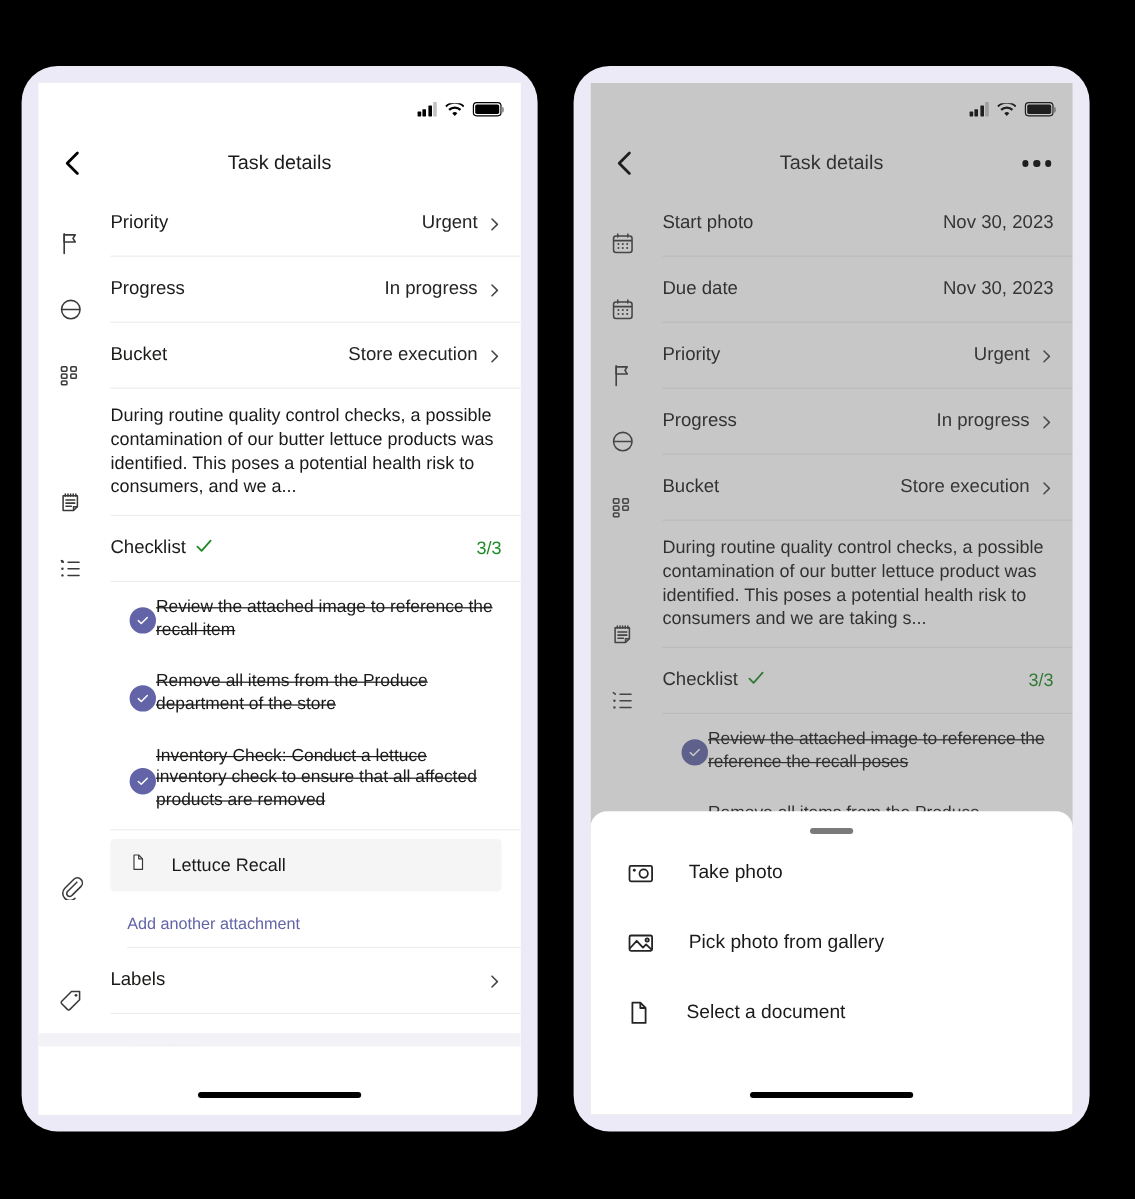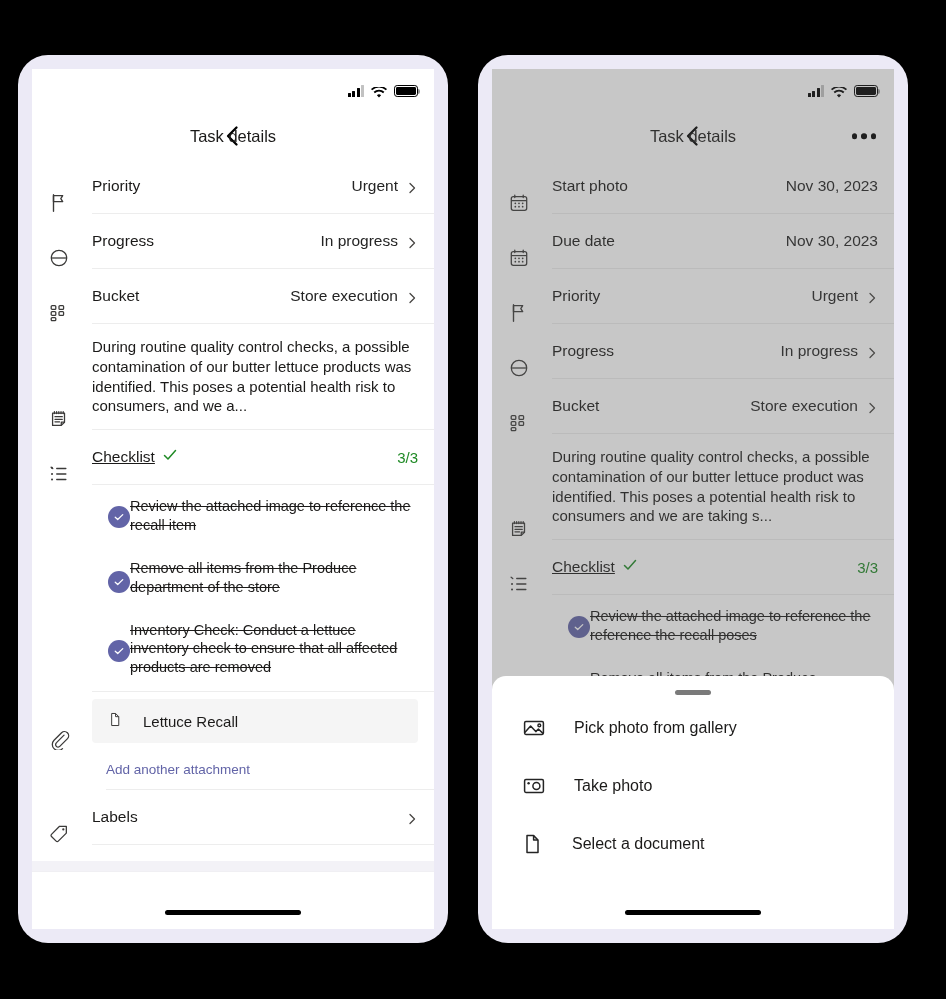--- a/index.html
+++ b/index.html
@@ -47,21 +47,20 @@
   .batt::after {
     content:""; position:absolute; right:-3.4px; top:3.3px;
     width:2px; height:5px; background:#9a9a9a; border-radius:0 2px 2px 0;
   }
   .batt em { display:block; width:100%; height:100%; background:#000; border-radius:1.4px; }
 
   
   .appbar {
     height: 46px; display:flex; align-items:center; position:relative;
     padding: 0 16px;
-    justify-content: center;
   }
   .back-chevron { width: 26px; height: 26px; flex: none; cursor:pointer; }
   .appbar-title {
     position:absolute; left:0; right:0; text-align:center;
     font-size: 16.5px; color:#1b1a19; pointer-events:none;
   }
   .more-dots {
     position:absolute; right: 18px; top: 50%; transform: translateY(-50%);
     display:flex; gap:4px; cursor:pointer;
   }
@@ -87,21 +86,21 @@
   .row-label { font-size: 15.5px; color:#1b1a19; flex:1 1 auto; }
   .row-value { font-size: 15.5px; color:#242424; }
   .chev-right { width: 12px; height: 12px; flex:none; }
 
   
   .row-desc .row-body { align-items:flex-start; padding-top: 13px; padding-bottom: 13px; }
   .desc-text { font-size: 15px; line-height: 1.32; color:#1b1a19; }
 
   
   .row-checklist .row-body { justify-content:space-between; }
-  .chk-title { display:flex; align-items:center; gap:7px; font-size:15.5px; color:#1b1a19;text-decoration:underline;}
+  .chk-title { display:flex; align-items:center; gap:7px; font-size:15.5px; color:#1b1a19;}
   .chk-count { font-size: 15px; font-weight: 400; }
 
   
   .chk-item {
     display:flex; align-items:flex-start; padding: 12px 16px 12px 76px;
     gap: 0; min-height: 56px;
   }
   .chk-box {
     width: 22px; height: 22px; border-radius: 50%;
     flex:none; display:flex; align-items:center; justify-content:center;
@@ -570,38 +569,38 @@
 
       </div>
 
       <div class="dim-overlay"></div>
 
       <div class="sheet">
         <div class="sheet-handle"></div>
 
         <div class="sheet-item">
           <span class="sheet-ico">
+            <svg viewBox="0 0 24 24" width="24" height="24" fill="none" stroke="#242424" stroke-width="1.5">
+              <rect x="2.6" y="5.6" width="18.8" height="12.8" rx="1.3"></rect>
+              <circle cx="14.4" cy="12" r="3.5"></circle>
+              <circle cx="6.6" cy="9.2" r="1.2" fill="#242424" stroke="none"></circle>
+            </svg>
+          </span>
+          <span class="sheet-label">Take photo</span>
+        </div>
+
+        <div class="sheet-item">
+          <span class="sheet-ico">
             <svg viewBox="0 0 24 24" width="24" height="24" fill="none" stroke="#242424" stroke-width="1.5" stroke-linejoin="round">
               <rect x="2.6" y="5.6" width="18.8" height="12.8" rx="1.3"></rect>
               <path d="M2.8 16.4 8.6 10l5.2 5.6 2.6-2.6 4.8 4.6"></path>
               <circle cx="17.3" cy="9.4" r="1.35"></circle>
             </svg>
           </span>
           <span class="sheet-label">Pick photo from gallery</span>
-        </div>
-
-        <div class="sheet-item">
-          <span class="sheet-ico">
-            <svg viewBox="0 0 24 24" width="24" height="24" fill="none" stroke="#242424" stroke-width="1.5">
-              <rect x="2.6" y="5.6" width="18.8" height="12.8" rx="1.3"></rect>
-              <circle cx="14.4" cy="12" r="3.5"></circle>
-              <circle cx="6.6" cy="9.2" r="1.2" fill="#242424" stroke="none"></circle>
-            </svg>
-          </span>
-          <span class="sheet-label">Take photo</span>
         </div>
 
         <div class="sheet-item" style="margin-bottom:14px;padding-left:28px;">
           <span class="sheet-ico">
             <svg viewBox="0 0 24 24" width="24" height="24" fill="none" stroke="#242424" stroke-width="1.5" stroke-linejoin="round">
               <path d="M7 3.6h6.6L18 8v12.4H7z"></path>
                 <path d="M13.6 3.6V8H18"></path>
             </svg>
           </span>
           <span class="sheet-label">Select a document</span>

